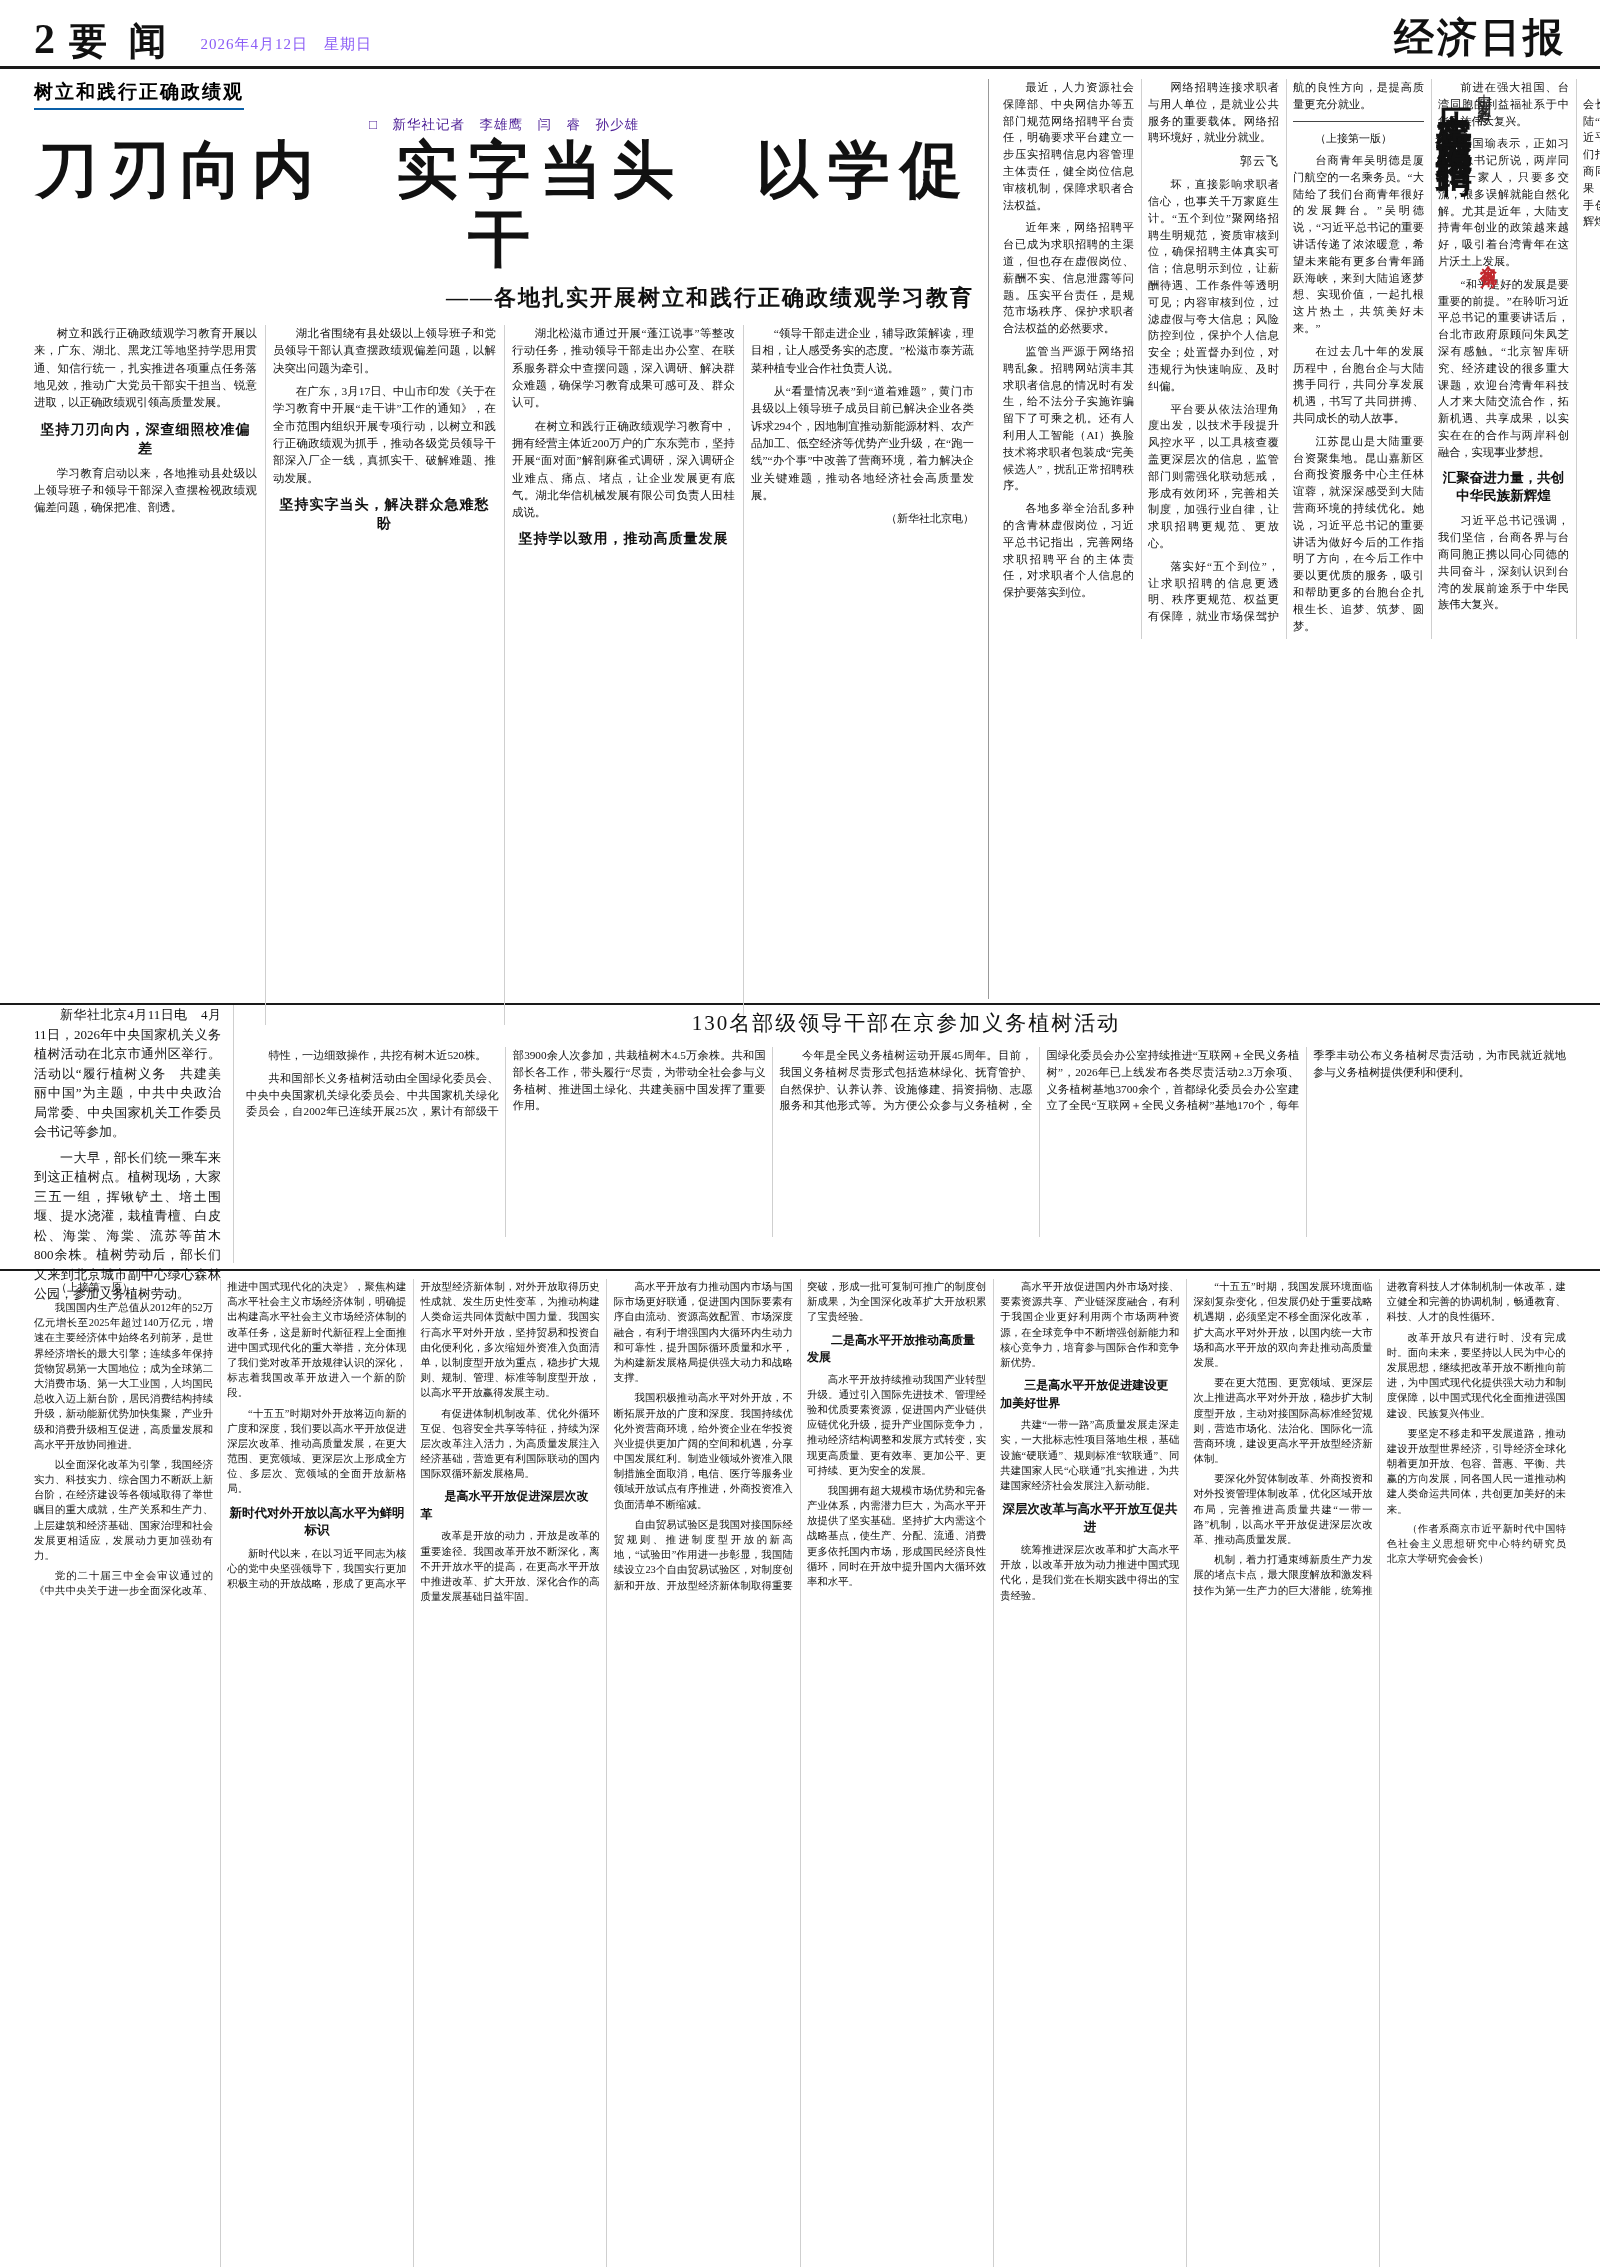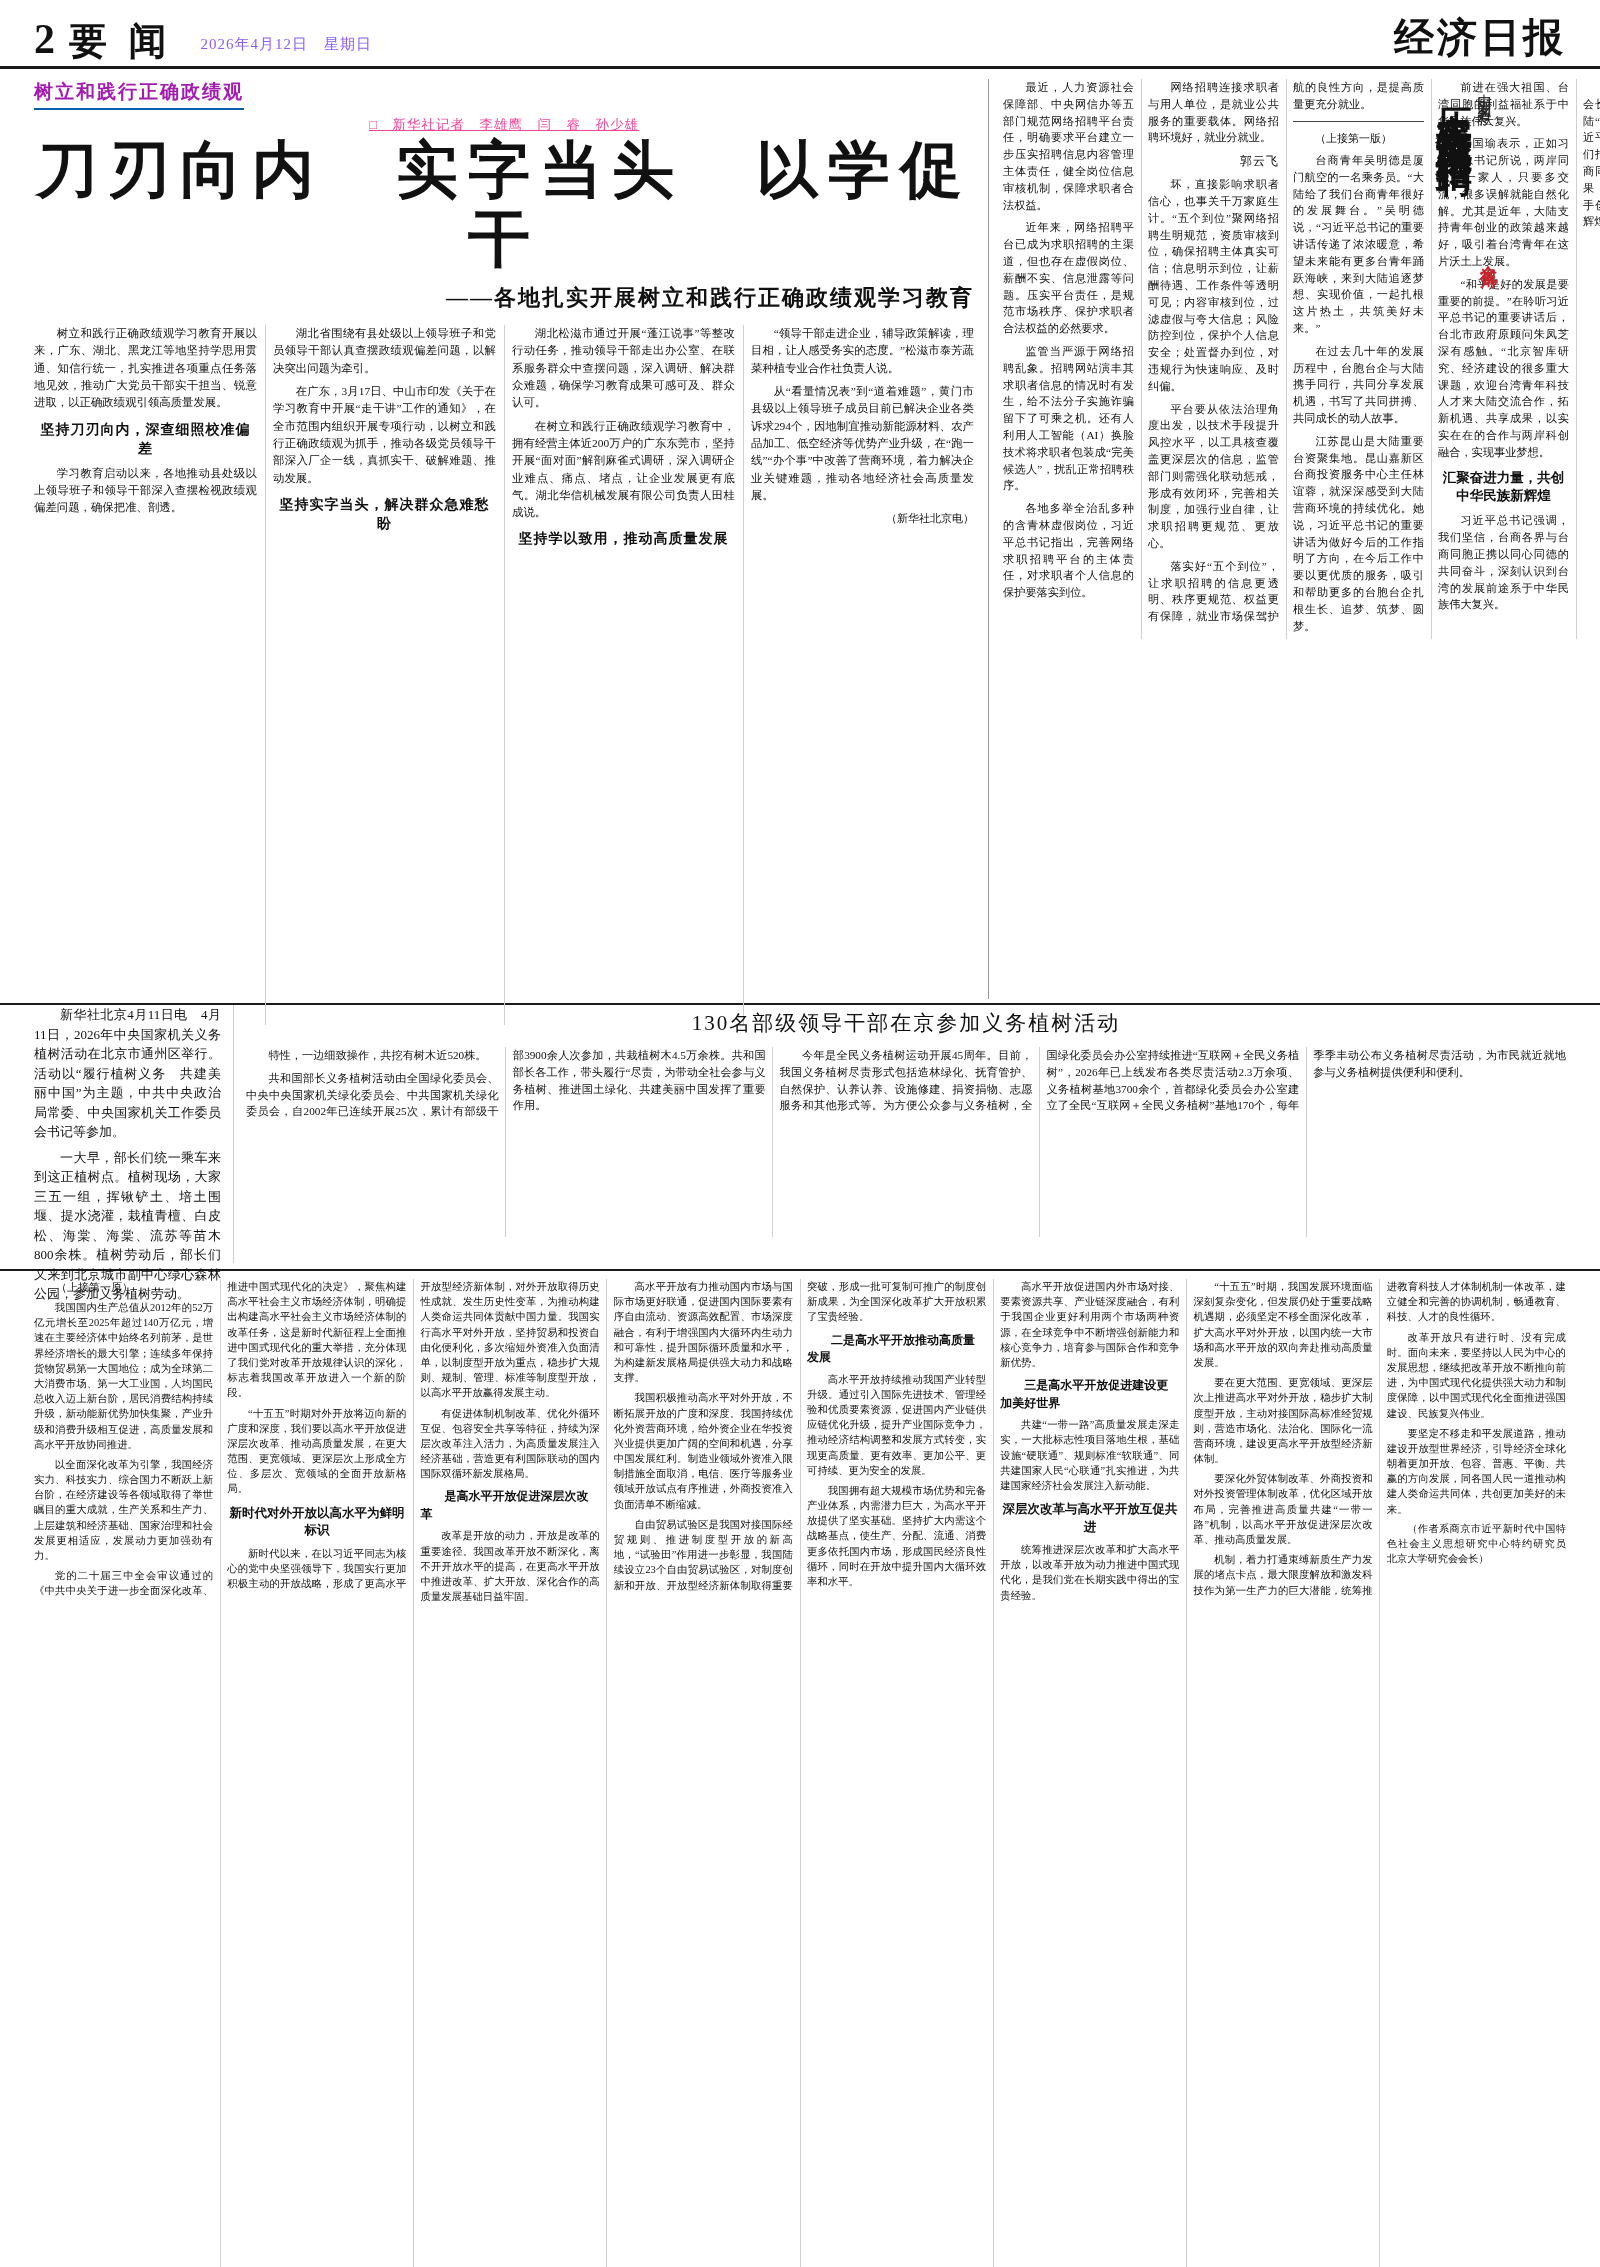--- a/index.html
+++ b/index.html
@@ -69,34 +69,33 @@
     height: 930px;
   }
   .lead-area {
     width: 955px;
     padding-right: 14px;
     border-right: 1px solid #999;
     box-sizing: border-box;
   }
   .kicker {
     font-size: 19px;
-    color: #a21caf;
+    color: #000000;
     font-weight: bold;
     border-bottom: 2px solid #0a5fa8;
     display: inline-block;
     padding-bottom: 3px;
     letter-spacing: 2px;
   }
   .byline-row {
     text-align: center;
     font-size: 13.5px;
-    color: #ec4899;
+    color: #4c1d95;
     margin: 6px 0 2px 0;
     letter-spacing: 1px;
-    text-decoration: underline;
   }
   .headline {
     text-align: center;
     font-size: 62px;
     font-weight: bold;
     letter-spacing: 10px;
     margin: 6px 0 4px 0;
     line-height: 1.12;
     font-family: Liberation Mono, monospace;
   }

